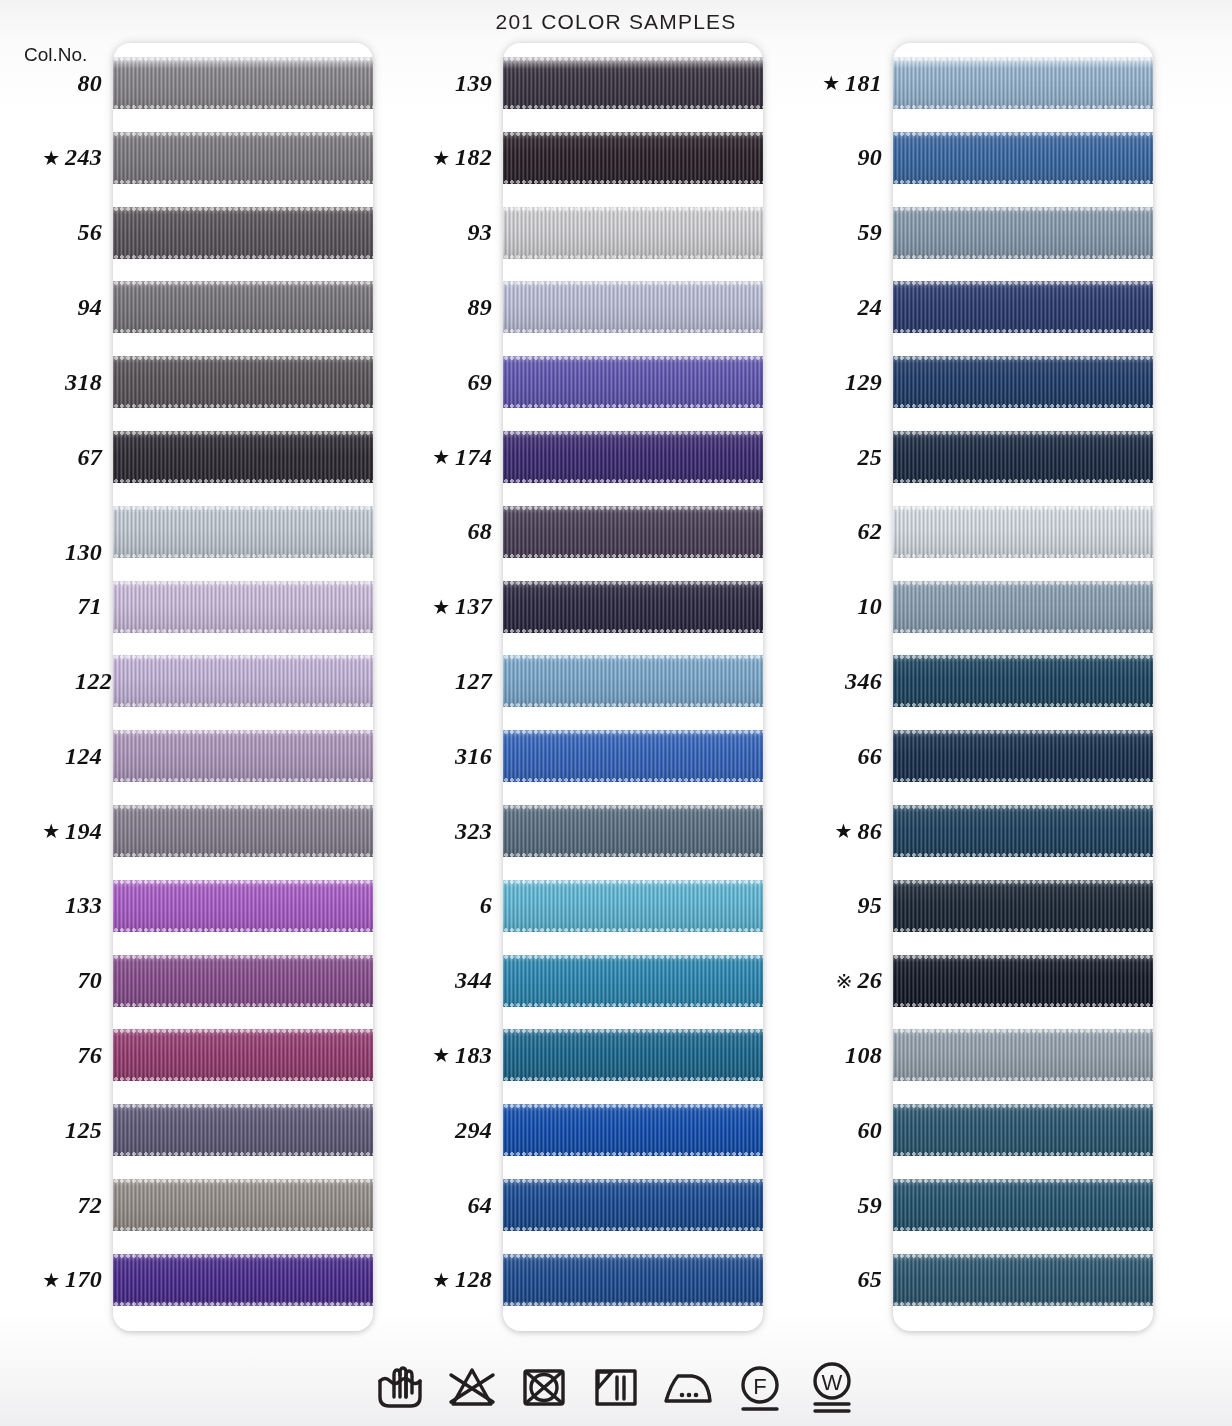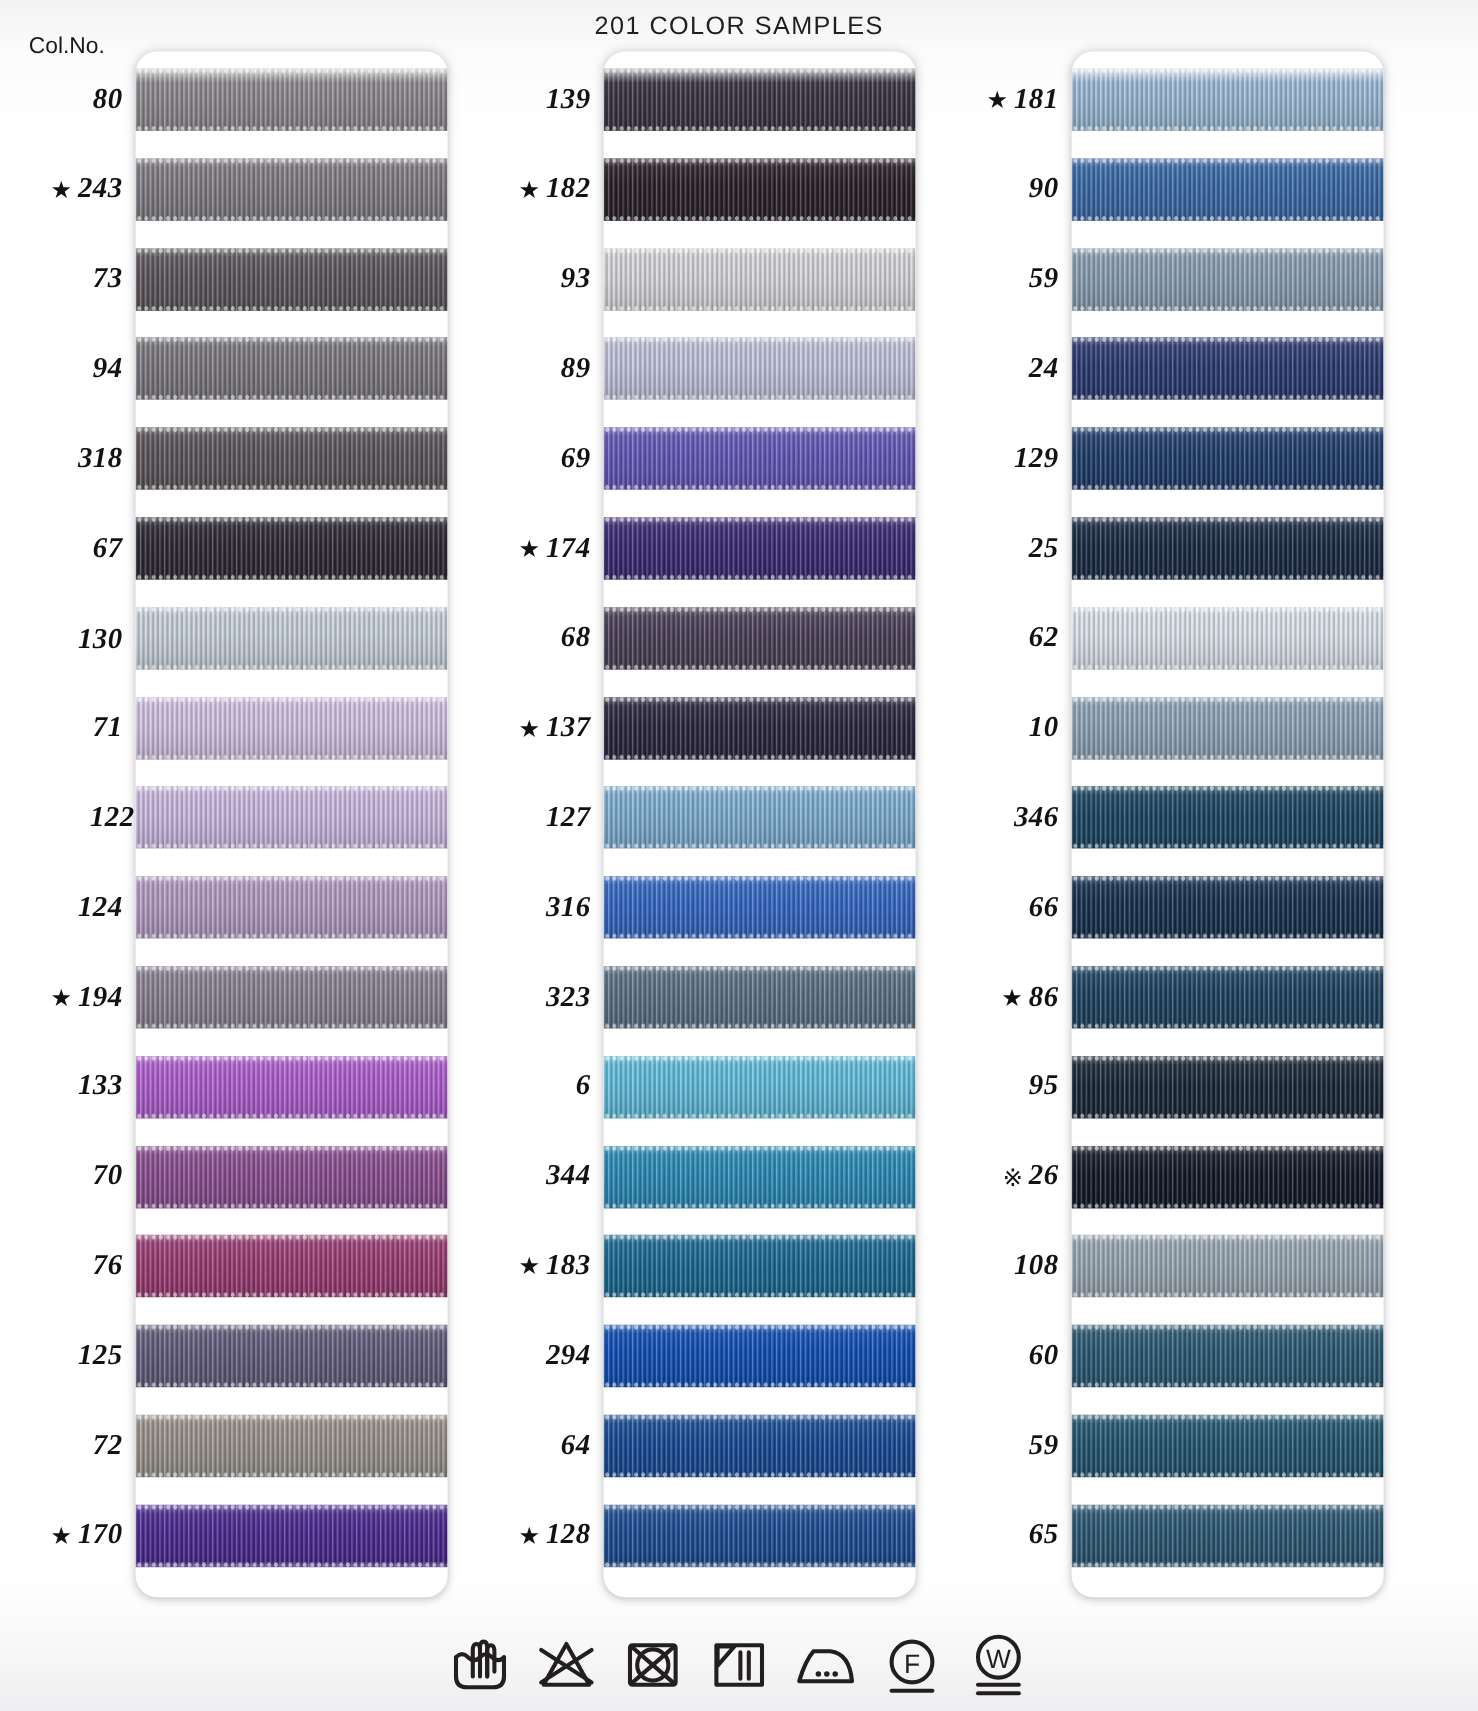--- a/index.html
+++ b/index.html
@@ -27,21 +27,21 @@
     font-family: "Liberation Sans", sans-serif;
     font-size: 21px;
     letter-spacing: 1.2px;
     color: #231f20;
     font-weight: 400;
   }
 
   
   #colno {
     position: absolute;
-    top: 28px; left: 24px;
+    top: 44px; left: 24px;
     font-family: "Liberation Sans", sans-serif;
     font-size: 19px;
     color: #1a1a1a;
     letter-spacing: 0px;
   }
 
   
   .column {
     position: absolute;
     top: 43px;
@@ -176,32 +176,32 @@
   <div class="column" id="col-0">
     <div class="labels">
         <div class="label-row" style="top: 14px; height: 52px;">
           <span class="label-num">80</span>
         </div>
         <div class="label-row" style="top: 88.8px; height: 52px;">
           <span class="label-mark">★</span>
           <span class="label-num">243</span>
         </div>
         <div class="label-row" style="top: 163.6px; height: 52px;">
-          <span class="label-num">73</span>
+          <span class="label-num">56</span>
         </div>
         <div class="label-row" style="top: 238.4px; height: 52px;">
           <span class="label-num">94</span>
         </div>
         <div class="label-row" style="top: 313.2px; height: 52px;">
           <span class="label-num">318</span>
         </div>
         <div class="label-row" style="top: 388px; height: 52px;">
           <span class="label-num">67</span>
         </div>
-        <div class="label-row" style="top: 464px; height: 52px;">
+        <div class="label-row" style="top: 483px; height: 52px;">
           <span class="label-num">130</span>
         </div>
         <div class="label-row" style="top: 537.6px; height: 52px;">
           <span class="label-num">71</span>
         </div>
         <div class="label-row" style="top: 612.4px; height: 52px; margin-left: 10px;">
           <span class="label-num">122</span>
         </div>
         <div class="label-row" style="top: 687.2px; height: 52px;">
           <span class="label-num">124</span>

